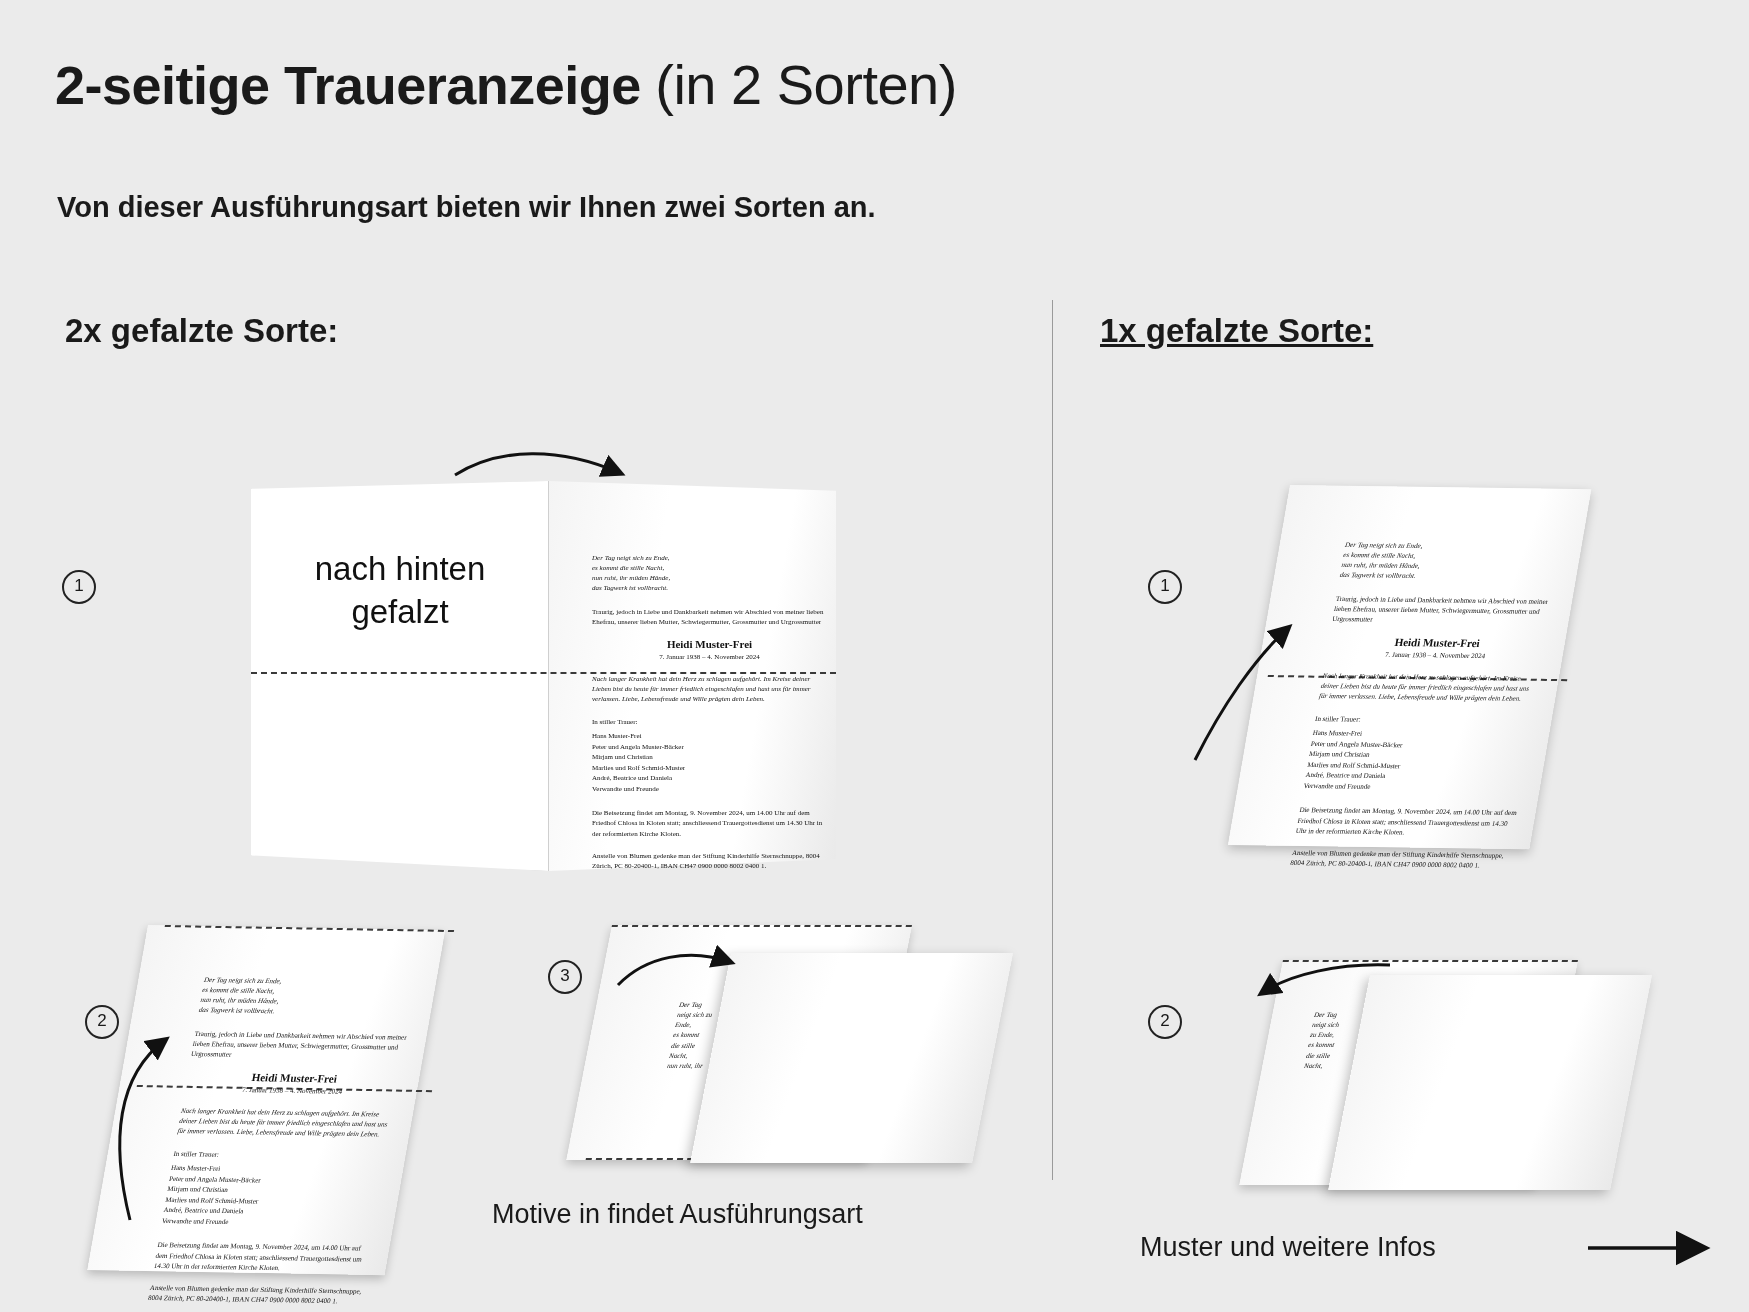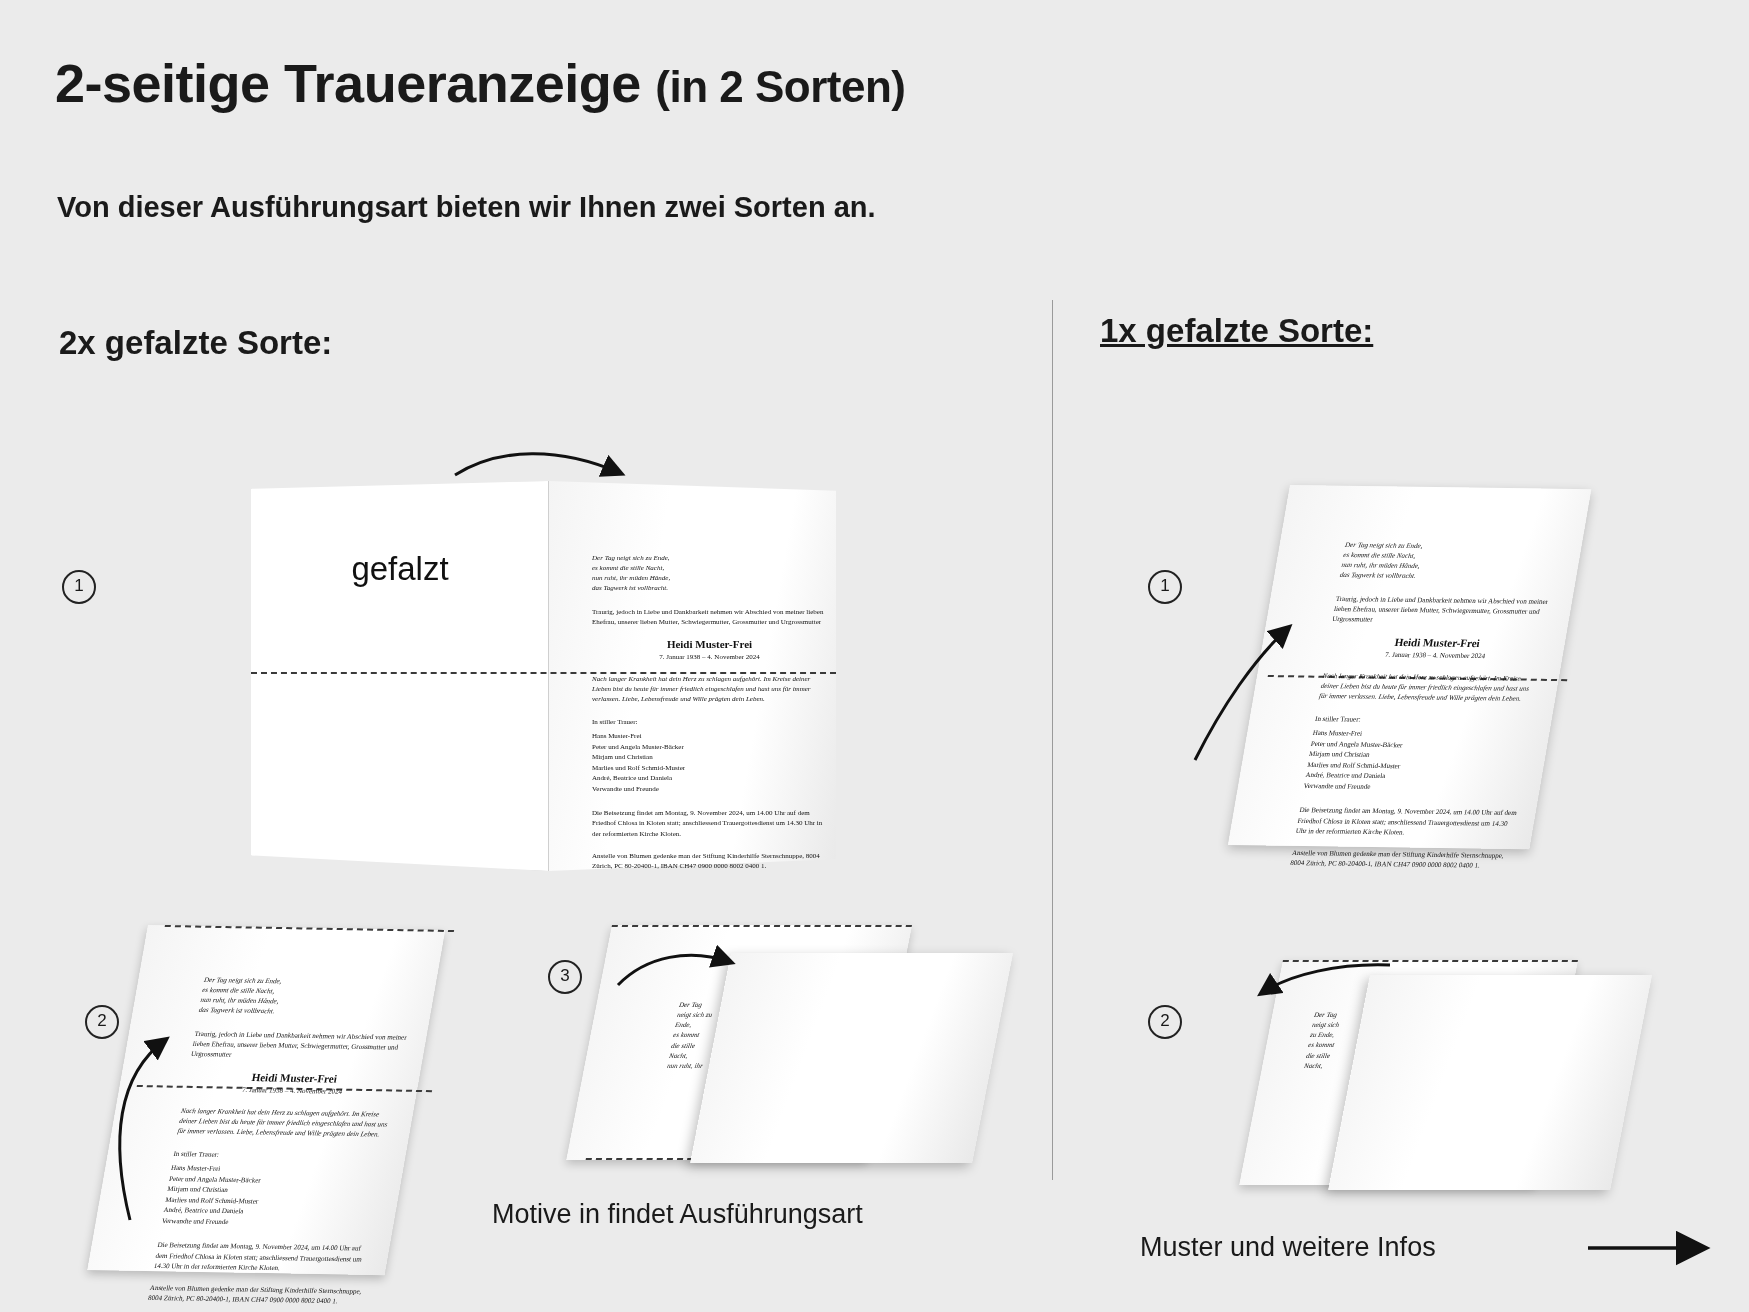--- a/index.html
+++ b/index.html
@@ -24,36 +24,36 @@
   .title {
     position: absolute;
     left: 55px;
     top: 52px;
     font-size: 54px;
     font-weight: 700;
     letter-spacing: -0.5px;
     white-space: nowrap;
   }
   .title .sub {
-    font-weight: 700;
-    font-size: 44px;
+    font-weight: 400;
+    font-size: 56px;
   }
   .intro {
     position: absolute;
     left: 57px;
     top: 191px;
     font-size: 29px;
     font-weight: 700;
   }
   .col-head {
     position: absolute;
     font-size: 33px;
     font-weight: 700;
   }
-  .col-head.left { left: 59px; top: 312px; margin-top: 12px; }
+  .col-head.left { left: 65px; top: 312px; }
   .col-head.right { left: 1100px; top: 312px; text-decoration: underline; }
 
   
   .vdivider {
     position: absolute;
     left: 1052px;
     top: 300px;
     width: 1px;
     height: 880px;
     background: #9a9a9a;
@@ -194,20 +194,21 @@
   <div class="card" style="left:251px; top:481px; width:298px; height:390px;
               clip-path: polygon(0 2%, 100% 0, 100% 100%, 0 96%);"></div>
   <div class="card shade" style="left:548px; top:481px; width:288px; height:390px;
               clip-path: polygon(0 0, 100% 2.5%, 100% 97%, 0 100%);"></div>
 
   <div class="fold-dash-v" style="left:548px; top:481px; height:390px; border-left-style:solid; border-left-width:1px; border-left-color:#cfcfcf;"></div>
 
   <div class="fold-dash" style="left:251px; top:672px; width:585px;"></div>
 
   <div class="handtext" style="left:270px; top:548px; width:260px;">
+    <div>nach hinten</div>
     <div>gefalzt</div>
   </div>
 
   <div class="letter" style="left:592px; top:553px; width:235px;">
     <div class="poem" style="white-space:pre-line;">Der Tag neigt sich zu Ende,
 es kommt die stille Nacht,
 nun ruht, ihr müden Hände,
 das Tagwerk ist vollbracht.</div>
     <div class="lead">Traurig, jedoch in Liebe und Dankbarkeit nehmen wir Abschied von meiner lieben Ehefrau, unserer lieben Mutter, Schwiegermutter, Grossmutter und Urgrossmutter</div>
     <div class="name">Heidi Muster-Frei</div>

